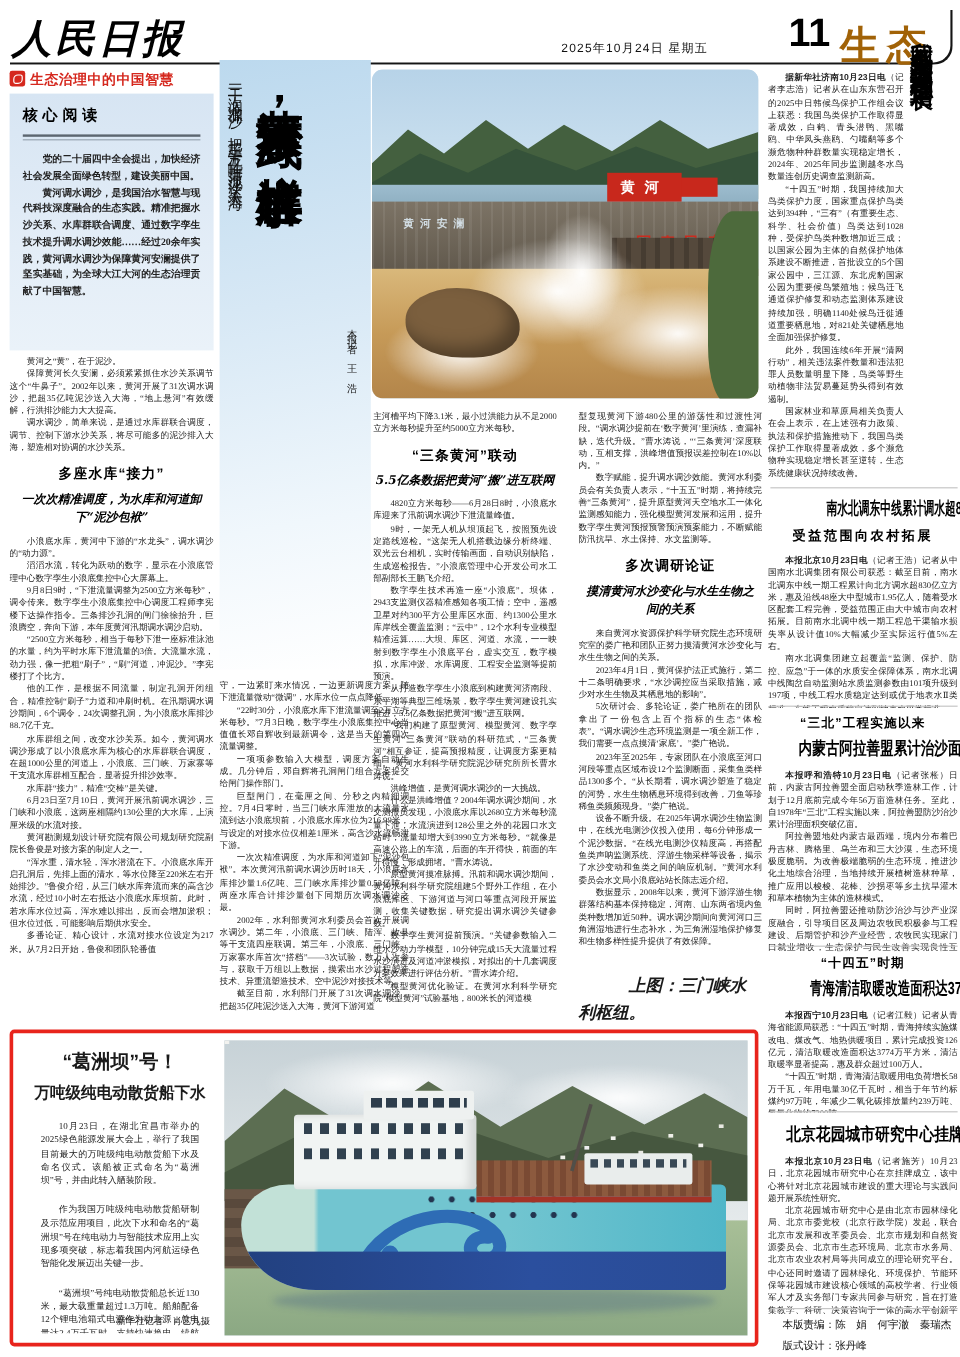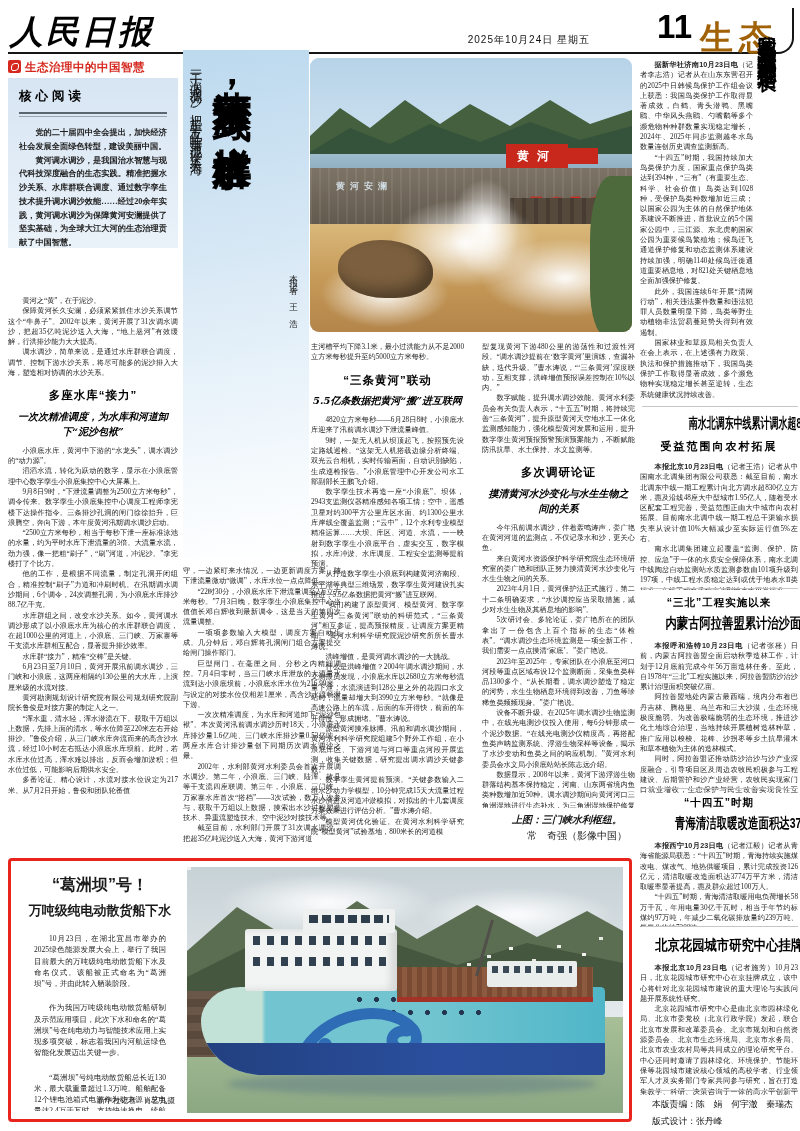--- a/index.html
+++ b/index.html
@@ -18,21 +18,21 @@
             border-right:2.5px solid #151515;border-bottom-right-radius:16px;}
 
   
   .kicker{left:8px;top:57px;width:175px;}
   .kick-ico{display:inline-block;width:13px;height:13px;background:#d5281e;border-radius:2px;
             position:relative;vertical-align:-2px;margin-right:4px;}
   .kick-ico:after{content:"";position:absolute;inset:2.5px;border:1.5px solid #fff;border-radius:50% 2px 50% 2px;}
   .kick-txt{color:#d5281e;font-weight:bold;font-size:11.5px;font-family:"Liberation Sans",sans-serif;letter-spacing:0.5px;}
 
   
-  .core{left:8px;top:78px;width:170px;height:170px;background:linear-gradient(180deg,#d7e5f3,#e3edf7 60%,#eaf2f9);
+  .core{left:8px;top:78px;width:170px;height:214px;background:linear-gradient(180deg,#d7e5f3,#e3edf7 60%,#eaf2f9);
         box-sizing:border-box;padding:10px 11px;}
   .core-label{font-size:12.5px;font-weight:bold;letter-spacing:4px;color:#000;font-family:"Liberation Sans",sans-serif;}
   .core-rule{height:2px;border-top:2px solid #5c6670;border-bottom:1px solid #9aa6b2;margin:7px 0 9px;}
   .core-p{font-size:8.2px;line-height:1.68;text-align:justify;font-weight:600;color:#222;margin:0;text-indent:2em;}
 
   
   .body-text{font-size:7.2px;line-height:1.43;text-align:justify;color:#222;overflow:hidden;}
   .body-text p{margin:0;text-indent:2em;}
   .cont p:first-of-type{text-indent:0;}
   .col1{left:8px;top:296px;width:170px;height:560px;}
@@ -129,21 +129,21 @@
   .ps-bridge:before{content:"";position:absolute;left:6px;right:6px;top:6px;height:8px;
             background:repeating-linear-gradient(90deg,#2e3e4c 0 9px,rgba(0,0,0,0) 9px 13px);}
   .ps-aft{position:absolute;left:300px;top:94px;width:90px;height:26px;background:#e9edec;border-radius:2px;}
   .ps-aft:before{content:"";position:absolute;left:5px;right:5px;top:5px;height:7px;
             background:repeating-linear-gradient(90deg,#3a4a57 0 6px,rgba(0,0,0,0) 6px 11px);}
   .ps-crane{position:absolute;left:296px;top:52px;width:3px;height:58px;background:#514f49;transform:rotate(16deg);}
   .ps-refl{position:absolute;left:40px;top:206px;width:370px;height:22px;background:rgba(30,60,130,.22);
            border-radius:50%;filter:blur(3px);}
 
   
-  .col4cap{left:482px;top:812px;width:153px;font-size:10px;line-height:1.6;}
+  .col4cap{left:482px;top:812px;width:153px;font-size:14px;line-height:1.6;}
   .col4cap .cap-t{font-weight:bold;font-style:italic;text-indent:3em;}
   .col4cap .cap-c{text-align:right;padding-right:8px;}
 
   
   .sb-rule{position:absolute;left:642px;width:156px;border-top:1px solid #c6c6c6;}
   .r1-body{left:640px;top:60px;width:113px;height:344px;}
   .r1-hl{left:754px;top:20px;height:360px;writing-mode:vertical-rl;font-family:"Liberation Sans",sans-serif;
          font-weight:bold;font-size:19px;letter-spacing:2.5px;color:#000;}
   .sb-art{left:640px;width:158px;}
   .sb-hl{text-align:center;font-family:"Liberation Sans",sans-serif;font-weight:bold;font-size:14.5px;color:#000;}
@@ -226,21 +226,21 @@
 
     <p>小浪底水库，黄河中下游的“水龙头”，调水调沙的“动力源”。</p>
         <p>滔滔水流，转化为跃动的数字，显示在小浪底管理中心数字孪生小浪底集控中心大屏幕上。</p>
         <p>9月8日9时，“下泄流量调整为2500立方米每秒”，调令传来。数字孪生小浪底集控中心调度工程师李宪楼下达操作指令。三条排沙孔洞的闸门徐徐抬升，巨浪腾空，奔向下游，本年度黄河汛期调水调沙启动。</p>
         <p>“2500立方米每秒，相当于每秒下泄一座标准泳池的水量，约为平时水库下泄流量的3倍。大流量水流，劲力强，像一把粗“刷子”，“刷”河道，冲泥沙。”李宪楼打了个比方。</p>
         <p>他的工作，是根据不同流量，制定孔洞开闭组合，精准控制“刷子”力道和冲刷时机。在汛期调水调沙期间，6个调令，24次调整孔洞，为小浪底水库排沙88.7亿千克。</p>
         <p>水库群组之间，改变水沙关系。如今，黄河调水调沙形成了以小浪底水库为核心的水库群联合调度，在超1000公里的河道上，小浪底、三门峡、万家寨等干支流水库群相互配合，显著提升排沙效率。</p>
         <p>水库群“接力”，精准“交棒”是关键。</p>
         <p>6月23日至7月10日，黄河开展汛前调水调沙，三门峡和小浪底，这两座相隔约130公里的大水库，上演厘米级的水流对接。</p>
         <p>黄河勘测规划设计研究院有限公司规划研究院副院长鲁俊是对接方案的制定人之一。</p>
-        <p>“浑水重，清水轻，浑水潜流在下。获取千万组以上数据，先排上面的清水，等水位降至220米左右开始排沙。”鲁俊介绍，从三门峡水库奔流而来的高含沙水流，经过10小时左右抵达小浪底水库坝前。此时，若水库水位过高，浑水难以排出，反而会增加淤积；但水位过低，可能影响后期供水安全。</p>
+        <p>“浑水重，清水轻，浑水潜流在下。小浪底水库开启孔洞后，先排上面的清水，等水位降至220米左右开始排沙。”鲁俊介绍，从三门峡水库奔流而来的高含沙水流，经过10小时左右抵达小浪底水库坝前。此时，若水库水位过高，浑水难以排出，反而会增加淤积；但水位过低，可能影响后期供水安全。</p>
         <p>多番论证、精心设计，水流对接水位设定为217米。从7月2日开始，鲁俊和团队轮番值</p>
       </div>
   </div>
 
   <div class="abs body-text col2 cont">
 
   <p>守，一边紧盯来水情况，一边更新调度方案，随下泄流量微动“微调”，水库水位一点点降低……</p>
       <p>“22时30分，小浪底水库下泄流量调至2万立方米每秒。”7月3日晚，数字孪生小浪底集控中心当值值长邓自辉收到最新调令，这是当天的第四次流量调整。</p>
       <p>一项项参数输入大模型，调度方案自动生成。几分钟后，邓自辉将孔洞闸门组合方案提交给闸门操作部门。</p>
       <p>巨型闸门，在毫厘之间、分秒之内精细调控。7月4日零时，当三门峡水库泄放的大流量水流到达小浪底坝前，小浪底水库水位为216.99米，与设定的对接水位仅相差1厘米，高含沙水流畅泄下游。</p>
@@ -278,21 +278,20 @@
 
     <p>型复现黄河下游480公里的游荡性和过渡性河段。“调水调沙提前在‘数字黄河’里演练，查漏补缺，迭代升级。”曹水涛说，“‘三条黄河’深度联动，互相支撑，洪峰增值预报误差控制在10%以内。”</p>
         <p>数字赋能，提升调水调沙效能。黄河水利委员会有关负责人表示，“十五五”时期，将持续完善“三条黄河”，提升原型黄河天空地水工一体化监测感知能力，强化模型黄河发展和运用，提升数字孪生黄河预报预警预演预案能力，不断赋能防汛抗旱、水土保持、水文监测等。</p>
       </div>
     <div class="sec">
       <div class="sec-t">多次调研论证</div>
       <div class="sec-s">摸清黄河水沙变化与水生生物之间的关系</div>
     </div>
     <div>
 
-    <p>今年汛前调水调沙，伴着轰鸣涛声，娄广艳在黄河河道的监测点，不仅记录水和沙，更关心鱼。</p>
         <p>来自黄河水资源保护科学研究院生态环境研究室的娄广艳和团队正努力摸清黄河水沙变化与水生生物之间的关系。</p>
         <p>2023年4月1日，黄河保护法正式施行，第二十二条明确要求，“水沙调控应当采取措施，减少对水生生物及其栖息地的影响”。</p>
         <p>5次研讨会、多轮论证，娄广艳所在的团队拿出了一份包含上百个指标的生态“体检表”。“调水调沙生态环境监测是一项全新工作，我们需要一点点摸清‘家底’。”娄广艳说。</p>
         <p>2023年至2025年，专家团队在小浪底至河口河段等重点区域布设12个监测断面，采集鱼类样品1300多个。“从长期看，调水调沙塑造了稳定的河势，水生生物栖息环境得到改善，刀鱼等珍稀鱼类频频现身。”娄广艳说。</p>
         <p>设备不断升级。在2025年调水调沙生物监测中，在线光电测沙仪投入使用，每6分钟形成一个泥沙数据。“在线光电测沙仪精度高，再搭配鱼类声呐监测系统、浮游生物采样等设备，揭示了水沙变动和鱼类之间的响应机制。”黄河水利委员会水文局小浪底站站长陈志远介绍。</p>
         <p>数据显示，2008年以来，黄河下游浮游生物群落结构基本保持稳定，河南、山东两省境内鱼类种数增加近50种。调水调沙期间向黄河河口三角洲湿地进行生态补水，为三角洲湿地保护修复和生物多样性提升提供了有效保障。</p>
       </div>
   </div>
 
   <div class="abs col4cap">

